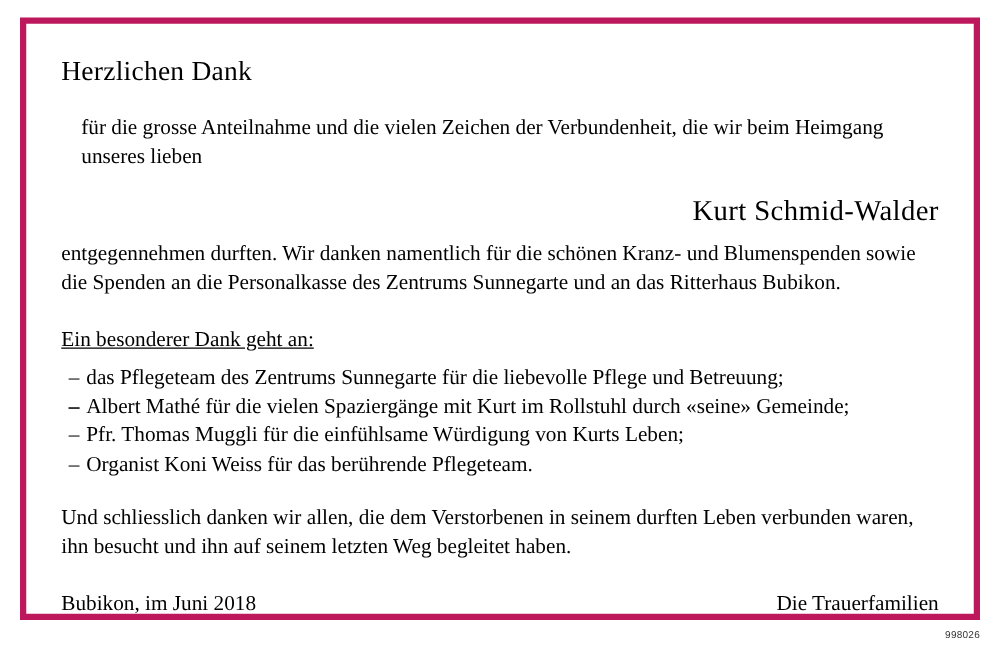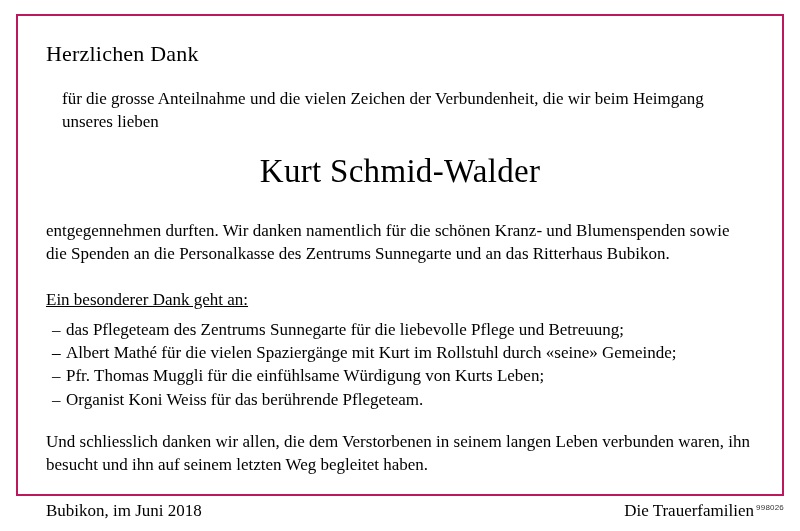--- a/index.html
+++ b/index.html
@@ -14,42 +14,42 @@
     color: #000000;
     position: relative;
     overflow: hidden;
   }
   .notice {
     position: absolute;
     left: 16px;
     top: 14px;
     width: 768px;
     height: 482px;
-    border: 2px solid #be185d;
+    border: 5px solid #be185d;
     background: #ffffff;
     box-sizing: border-box;
     padding: 26px 28px 18px 28px;
   }
   .heading {
     font-size: 22px;
     line-height: 1.1;
     margin: 0 0 22px 0;
     font-weight: normal;
     letter-spacing: 0.2px;
   }
   .para {
     font-size: 17px;
     line-height: 1.32;
     margin: 0 0 6px 16px;
   }
   .name {
-    text-align: center;
-    font-size: 33px;
+    text-align: right;
+    font-size: 23px;
     line-height: 1.1;
-    margin: 20px 0 30px 0;
+    margin: 20px 0 10px 0;
     letter-spacing: 0.3px;
     font-weight: normal;
   }
   .para-block {
     font-size: 17px;
     line-height: 1.36;
     margin: 0 0 22px 0;
   }
   .thanks-intro {
     font-size: 17px;
@@ -127,21 +127,21 @@
     <li>
       <span class="dash">–</span>
       <span>Pfr. Thomas Muggli für die einfühlsame Würdigung von Kurts Leben;</span>
     </li>
     <li>
       <span class="dash">–</span>
       <span>Organist Koni Weiss für das berührende Pflegeteam.</span>
     </li>
   </ul>
 
-  <p class="closing">Und schliesslich danken wir allen, die dem Verstorbenen in seinem langen Leben verbunden waren, ihn besucht und ihn auf seinem letzten Weg begleitet haben.</p>
+  <p class="closing">Und schliesslich danken wir allen, die dem Verstorbenen in seinem durften Leben verbunden waren, ihn besucht und ihn auf seinem letzten Weg begleitet haben.</p>
 
   <div class="footer-row">
     <span>Bubikon, im Juni 2018</span>
     <span>Die Trauerfamilien</span>
   </div>
 
 </div>
 
 <div class="ref-number">998026</div>
 

